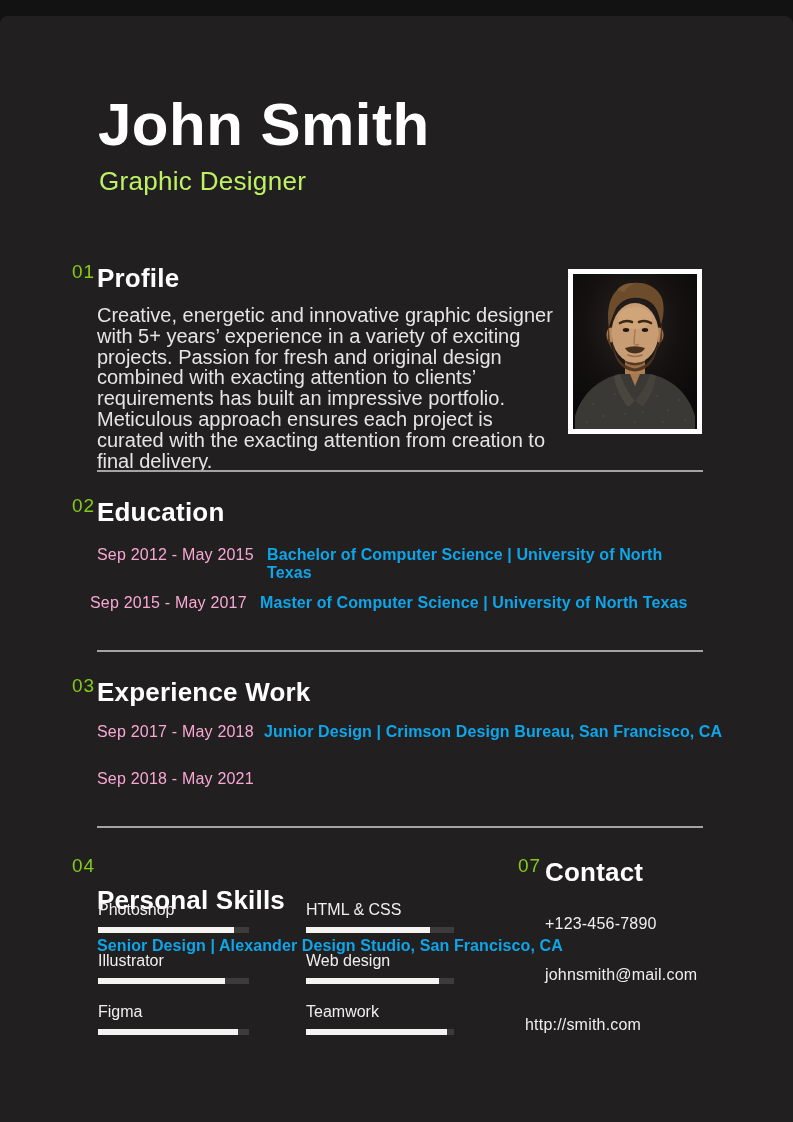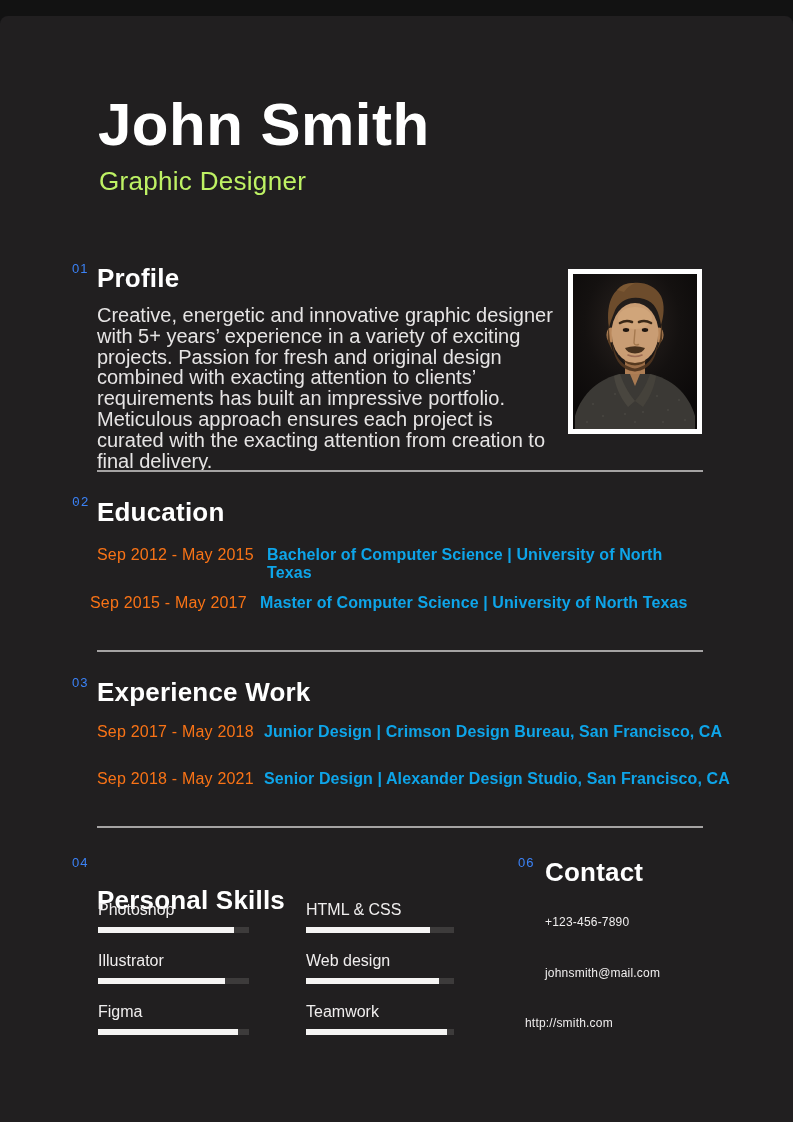--- a/index.html
+++ b/index.html
@@ -26,21 +26,21 @@
     left: 99px; top: 150px;
     font-size: 26px; font-weight: 400; color: #bef264; letter-spacing: 0.3px;
   }
   .tagline {
     right: 101px; top: 167px;
     font-size: 16px; line-height: 21px; text-align: right; color: #F1EFEF;
   }
 
   
   .sec-num {
-    font-size: 13px; color: #3b82f6; letter-spacing: 1px; line-height: 1;
+    font-size: 19px; color: #84cc16; letter-spacing: 1px; line-height: 1;
   }
   .sec-title {
     font-size: 26px; font-weight: 700; color: #FFFFFF; line-height: 1; letter-spacing: 0.2px;
   }
 
   
   .profile-text {
     left: 97px; top: 289px; width: 458px;
     font-size: 20px; line-height: 20.8px; color: #E6E4E4;
   }
@@ -50,35 +50,35 @@
   }
   .photo-frame svg { display: block; width: 100%; height: 100%; }
 
   .divider {
     left: 97px; width: 606px; height: 2px; background: #A5A3A3;
   }
 
   
   .t-row { display: flex; align-items: flex-start; }
   .t-date {
-    flex: 0 0 170px; font-size: 16px; color: #f97316; letter-spacing: 0.2px;
+    flex: 0 0 170px; font-size: 16px; color: #f9a8d4; letter-spacing: 0.2px;
   }
   .t-desc {
     font-size: 16px; font-weight: 700; color: #0ea5e9; letter-spacing: 0.1px;
   }
 
   
   .skill-col { display: block; }
   .skill-item { margin-bottom: 19px; }
   .skill-label { font-size: 16px; color: #F0EEEE; margin-bottom: 8px; }
   .skill-track { width: 100%; height: 6px; background: #3D3B3B; }
   .skill-fill { height: 100%; background: #F5F4F3; }
 
   
-  .contact-item { font-size: 12px; color: #F0EEEE; letter-spacing: 0.2px; }
+  .contact-item { font-size: 16px; color: #F0EEEE; letter-spacing: 0.2px; }
 </style>
 </head>
 <body>
 
 <div class="page">
 
   <div class="abs name">John Smith</div>
   <div class="abs role">Graphic Designer</div>
 
   <div class="abs sec-num" style="left:72px; top:246px;">01</div>
@@ -140,40 +140,40 @@
           <circle cx="112" cy="146" r="0.8"></circle>
         <circle cx="14" cy="148" r="0.8"></circle>
           <circle cx="62" cy="148" r="0.8"></circle>
           <circle cx="90" cy="148" r="0.8"></circle>
       </g>
     </svg>
   </div>
 
   <div class="abs divider" style="top:454px;"></div>
 
-  <div class="abs sec-num" style="left:72px; top:480px;font-family:Liberation Mono, monospace;">02</div>
+  <div class="abs sec-num" style="left:72px; top:480px;">02</div>
   <div class="abs sec-title" style="left:97px; top:483px;">Education</div>
   <div class="abs t-row" style="left:97px; top:530px; width:610px;">
     <div class="t-date">Sep 2012 - May 2015</div>
     <div class="t-desc">Bachelor of Computer Science | University of North Texas</div>
   </div>
   <div class="abs t-row" style="left:90px; top:578px; width:610px;">
     <div class="t-date">Sep 2015 - May 2017</div>
     <div class="t-desc">Master of Computer Science | University of North Texas</div>
   </div>
 
   <div class="abs divider" style="top:634px;"></div>
 
   <div class="abs sec-num" style="left:72px; top:660px;">03</div>
   <div class="abs sec-title" style="left:97px; top:663px;">Experience Work</div>
   <div class="abs t-row" style="left:97px; top:707px; width:640px;">
     <div class="t-date" style="flex-basis:167px;">Sep 2017 - May 2018</div>
     <div class="t-desc">Junior Design | Crimson Design Bureau, San Francisco, CA</div>
   </div>
-  <div class="abs t-row" style="left:97px; top:754px; width:640px;">
+  <div class="abs t-row" style="left:97px; top:754px; width:640px;flex-direction:column;">
     <div class="t-date" style="flex-basis:167px;">Sep 2018 - May 2021</div>
     <div class="t-desc">Senior Design | Alexander Design Studio, San Francisco, CA</div>
   </div>
 
   <div class="abs divider" style="top:810px;"></div>
 
   <div class="abs sec-num" style="left:72px; top:840px;">04</div>
   <div class="abs sec-title" style="left:97px; top:871px;">Personal Skills</div>
 
   <div class="abs skill-col" style="left:98px; top:885px; width:151px;">
@@ -211,19 +211,19 @@
         </div>
     </div>
     <div class="skill-item">
       <div class="skill-label">Teamwork</div>
       <div class="skill-track">
           <div class="skill-fill" style="width: 95%;"></div>
         </div>
     </div>
   </div>
 
-  <div class="abs sec-num" style="left:518px; top:840px;">06</div>
+  <div class="abs sec-num" style="left:518px; top:840px;">07</div>
   <div class="abs sec-title" style="left:545px; top:843px;">Contact</div>
   <div class="abs contact-item" style="left:545px; top:899px;">+123-456-7890</div>
   <div class="abs contact-item" style="left:545px; top:950px;">johnsmith@mail.com</div>
   <div class="abs contact-item" style="left:525px; top:1000px;text-align:right;">http://smith.com</div>
 
 </div>
 
 </body></html>

